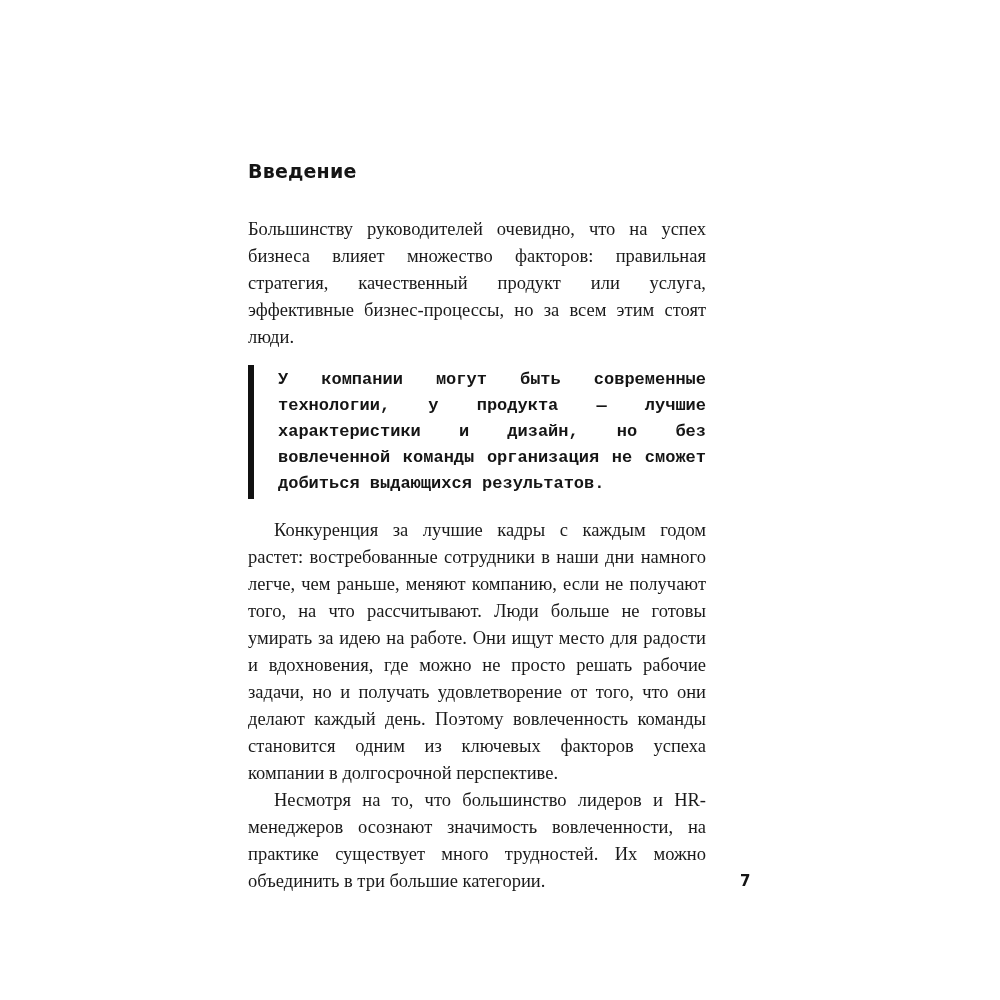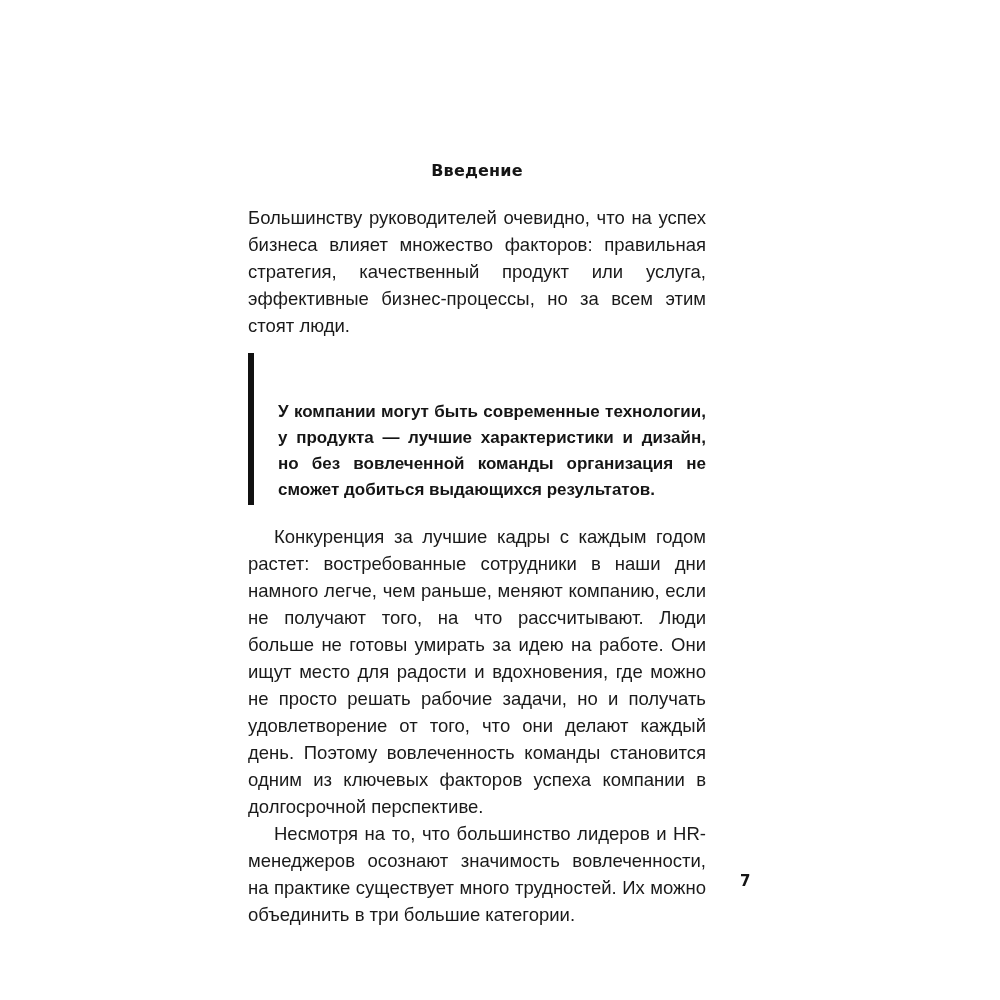--- a/index.html
+++ b/index.html
@@ -15,32 +15,31 @@
     overflow: hidden;
   }
   .content {
     position: absolute;
     left: 248px;
     top: 158px;
     width: 458px;
     color: #1a1a1a;
   }
   .chapter-title {
-    margin: 0 0 20px 0;
+    margin: 0 0 32px 0;
     font-family: "DejaVu Sans", "Liberation Sans", sans-serif;
     font-weight: 700;
-    font-size: 16px;
+    font-size: 19px;
     line-height: 26px;
-    text-align: center;
     letter-spacing: 0.2px;
     color: #151515;
   }
   .para {
     margin: 0;
-    font-family: Liberation Sans, sans-serif;
+    font-family: Liberation Serif, serif;
     font-size: 18.5px;
     line-height: 27px;
     text-align: justify;
     hyphens: auto;
     -webkit-hyphens: auto;
     color: #1a1a1a;
   }
   .para.indent {
     text-indent: 26px;
   }
@@ -48,30 +47,29 @@
     display: flex;
     margin: 14px 0 18px 0;
   }
   .quote-bar {
     flex: 0 0 6px;
     background: #111111;
     margin-right: 24px;
   }
   .quote-text {
     flex: 1 1 auto;
-    font-family: Liberation Sans, sans-serif;
+    font-family: Liberation Mono, monospace;
     font-weight: 700;
     font-size: 17px;
     line-height: 26px;
     text-align: justify;
     hyphens: auto;
     -webkit-hyphens: auto;
     color: #151515;
     padding: 2px 0;
-    margin-top: 44px;
   }
   .page-number {
     position: absolute;
     left: 740px;
     top: 872px;
     font-family: "DejaVu Sans", "Liberation Sans", sans-serif;
     font-weight: 700;
     font-size: 15px;
     color: #151515;
   }

